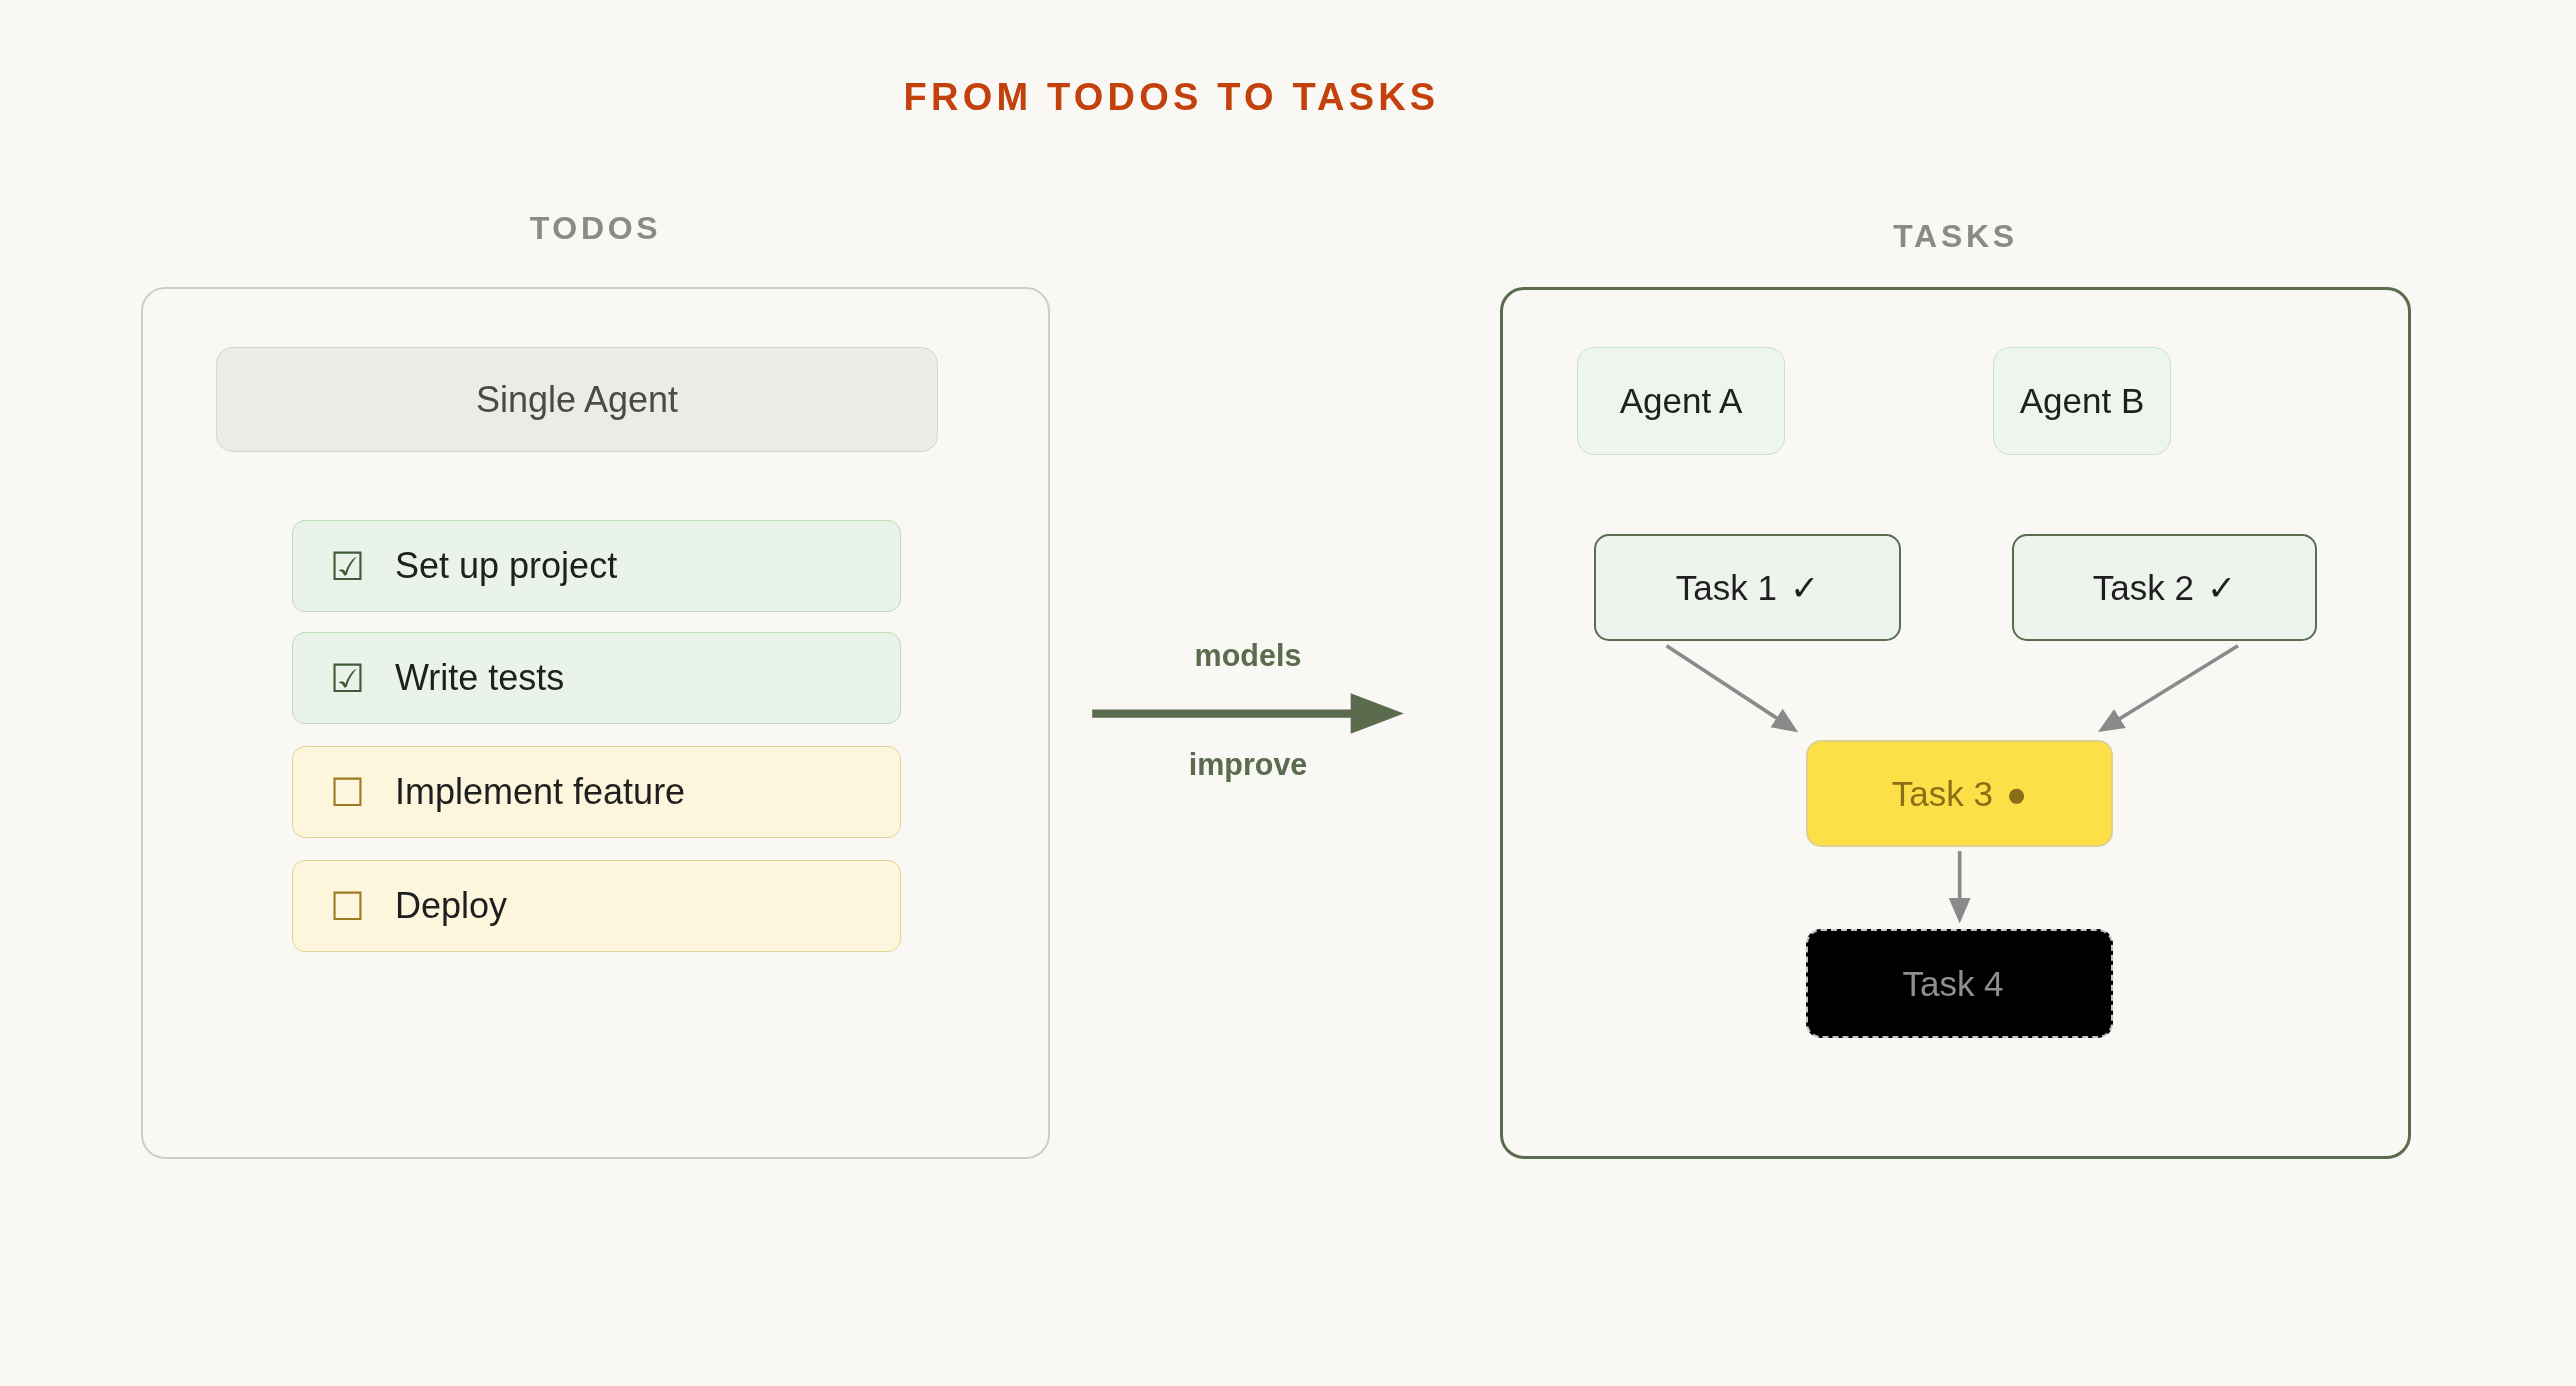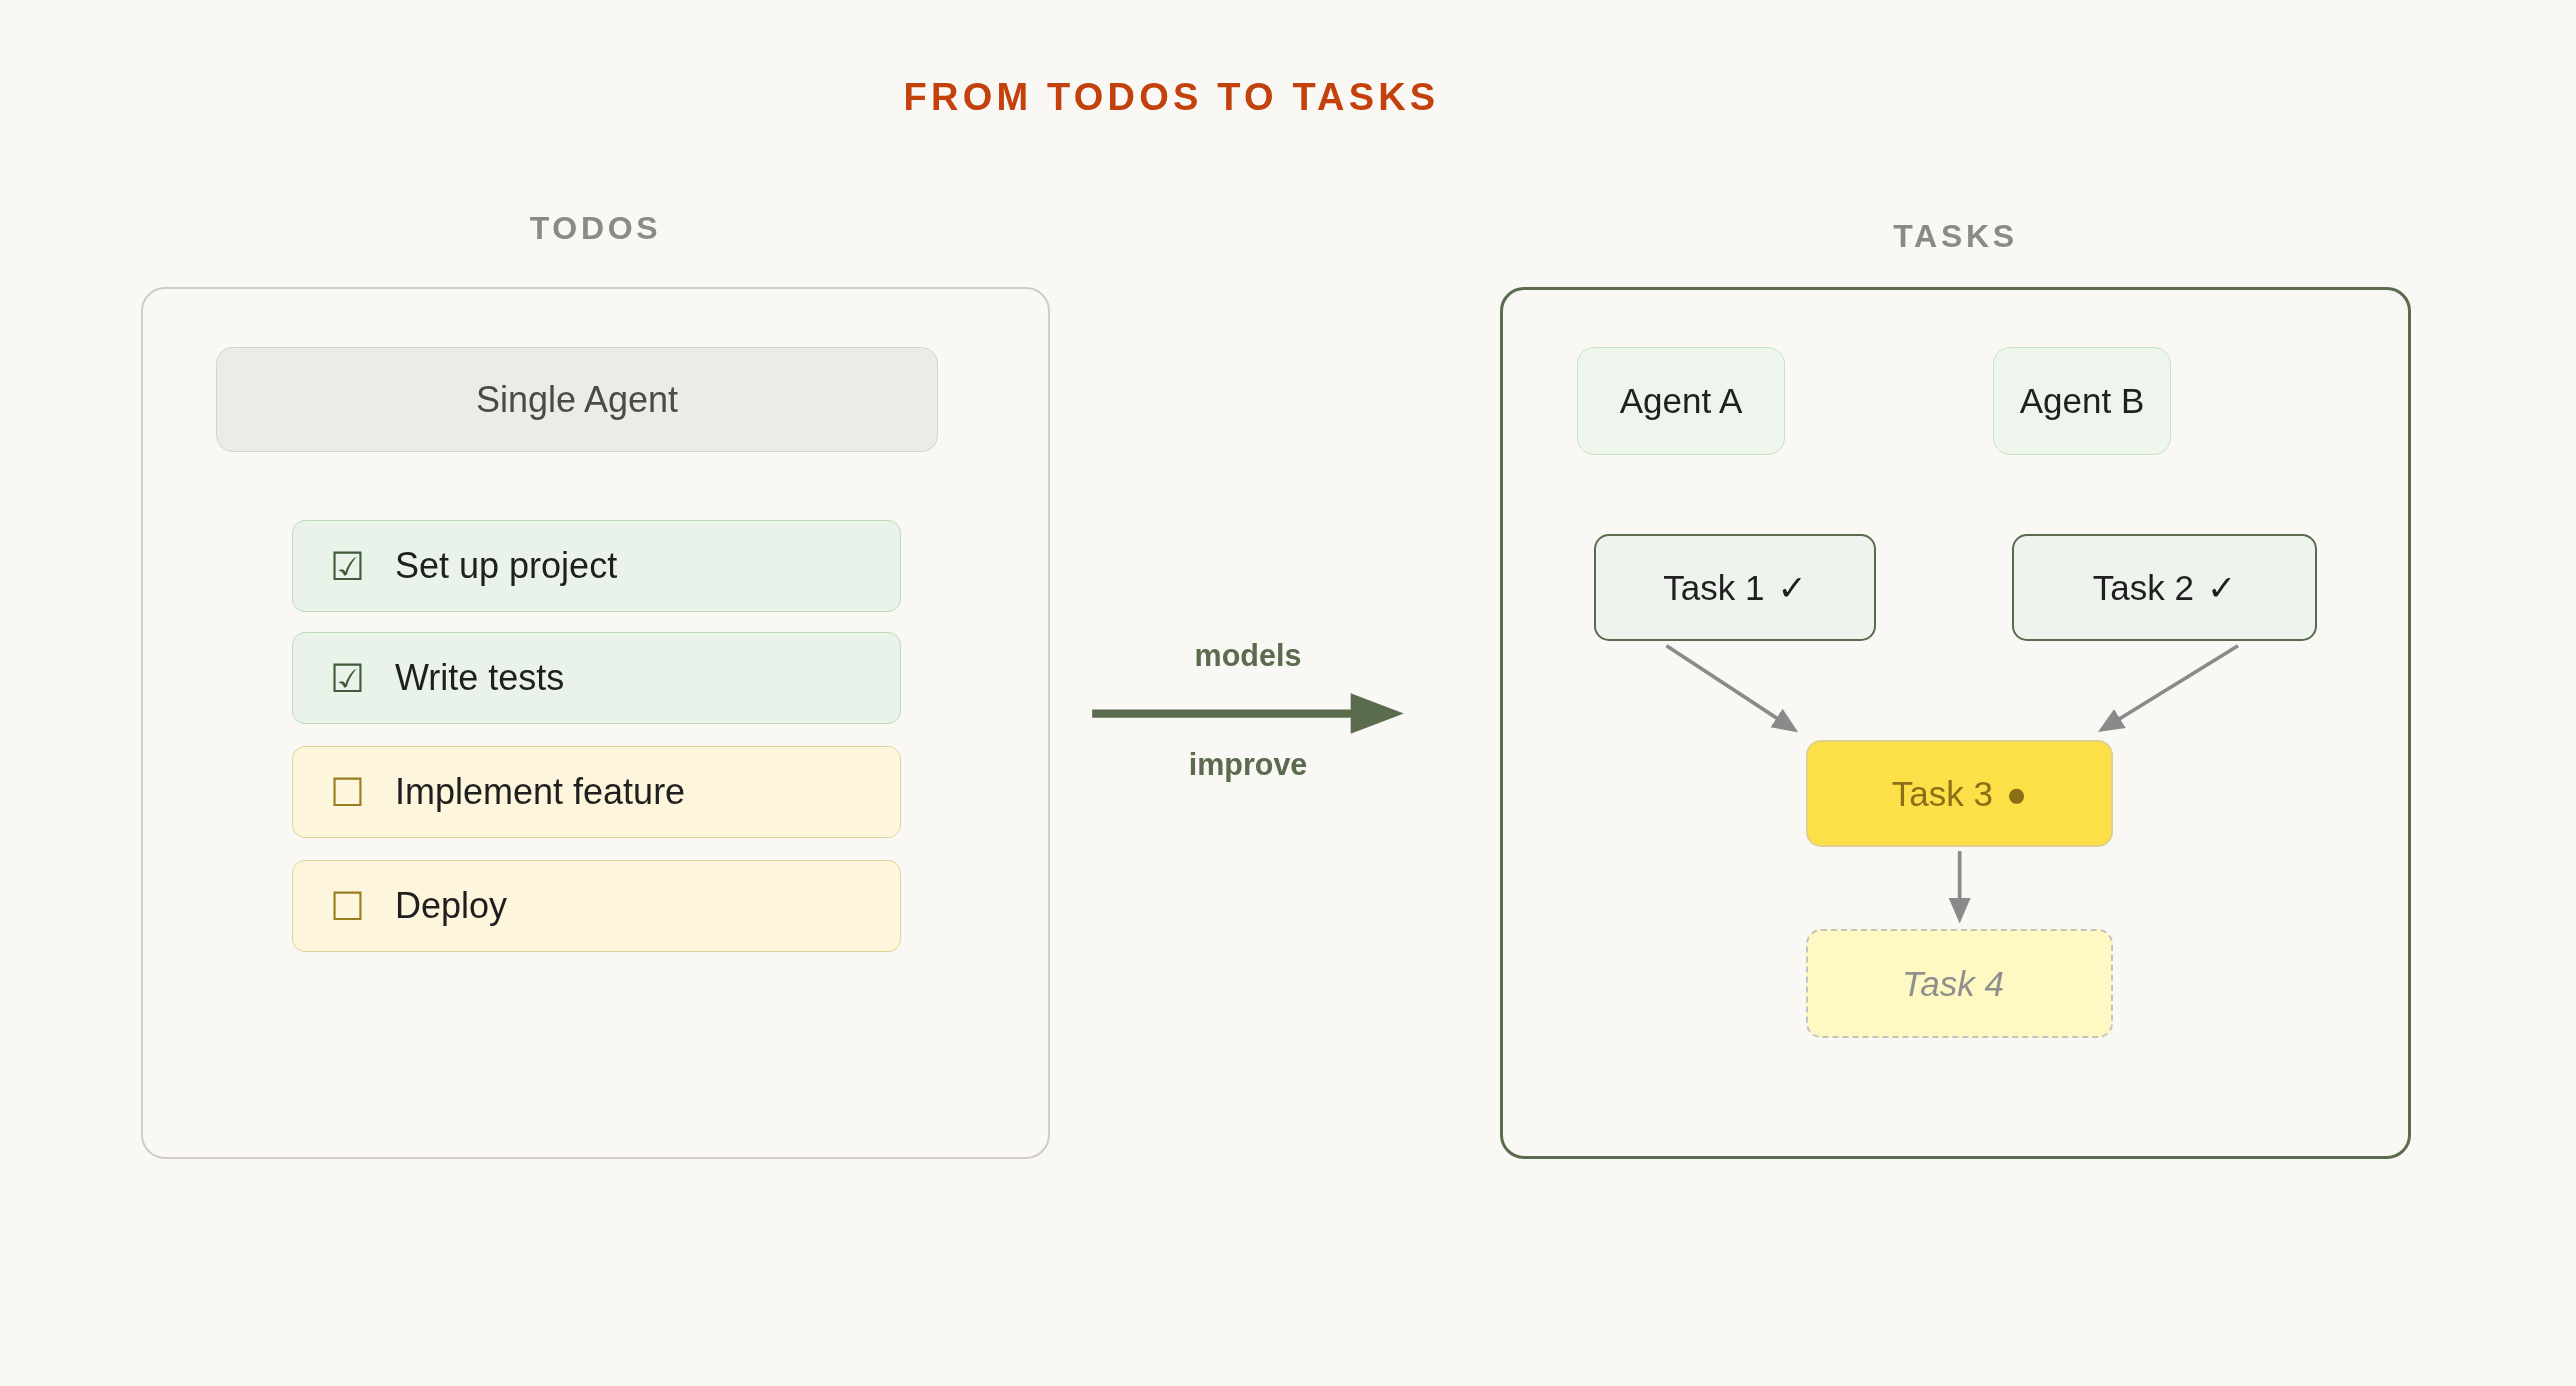--- a/index.html
+++ b/index.html
@@ -209,26 +209,25 @@
     background: #eef4ed;
     border: 2.8px solid #5a6b4e;
     color: #1f1f1f;
   }
   .task-node.active {
     background: #fde047;
     border: 2.8px solid #e0d08e;
     color: #8a6f16;
   }
   .task-node.blocked {
-    background: #fef9c3;
+    background: #000000;
     border: 2.8px dashed #c3c3c0;
     color: #8f8f8d;
-    font-style: italic;
-  }
-  #task-1 { left: 1594px; top: 534px; width: 282px; height: 107px; }
+  }
+  #task-1 { left: 1594px; top: 534px; width: 307px; height: 107px; }
   #task-2 { left: 2012px; top: 534px; width: 305px; height: 107px; }
   #task-3 { left: 1806px; top: 740px; width: 307px; height: 107px; }
   #task-4 { left: 1806px; top: 929px; width: 307px; height: 109px; }
 
   .task-status-glyph { margin-left: 13px; }
 
   
   #task-edges {
     position: absolute;
     left: 1500px;

